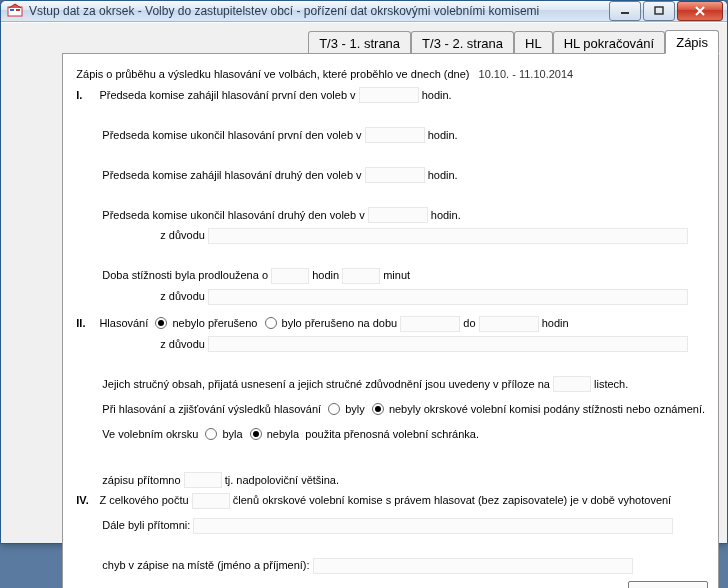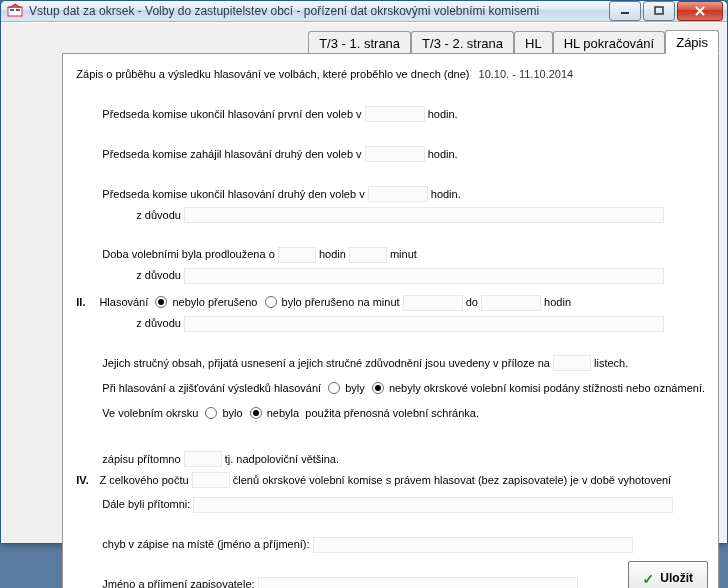--- a/index.html
+++ b/index.html
@@ -133,21 +133,21 @@
   }
   .radio.checked::after {
     content:"";
     position: absolute;
     left: 2px; top: 2px;
     width: 6px; height: 6px;
     background: #000;
     border-radius: 50%;
   }
   .indent { margin-left: 26px; display:block;margin-top:19px;}
-  .indent2 { margin-left: 60px; display:block;}
+  .indent2 { margin-left: 84px; display:block;}
   .save-btn {
     position: absolute;
     right: 10px;
     bottom: 8px;
     border: 1px solid #7a7a7a;
     background: linear-gradient(to bottom, #fdfdfd, #e5e5e5);
     padding: 4px 14px;
     font: inherit;
     font-size: 12px;
     font-weight: bold;
@@ -205,60 +205,66 @@
       <div class="tab active">Zápis</div>
     </div>
 
     <div class="tabpane">
 
       <div class="row">
         <span>Zápis o průběhu a výsledku hlasování ve volbách, které proběhlo ve dnech (dne)</span>
         <span class="date-text">10.10. - 11.10.2014</span>
       </div>
 
+      <div class="row">
+        <span class="num">I.</span>
+        <span>Předseda komise zahájil hlasování první den voleb v</span>
+        <input class="inp md" style="">
+        <span>hodin.</span>
+      </div>
       <div class="row indent">
         <span>Předseda komise ukončil hlasování první den voleb v</span>
         <input class="inp md" style="">
         <span>hodin.</span>
       </div>
       <div class="row indent">
         <span>Předseda komise zahájil hlasování druhý den voleb v</span>
         <input class="inp md" style="">
         <span>hodin.</span>
       </div>
       <div class="row indent">
         <span>Předseda komise ukončil hlasování druhý den voleb v</span>
         <input class="inp md" style="">
         <span>hodin.</span>
       </div>
       <div class="row indent2">
         <span>z důvodu</span>
         <input class="inp xl" style="">
       </div>
       <div class="row indent">
-        <span>Doba volebními byla prodloužena o</span>
+        <span>Doba stížnosti byla prodloužena o</span>
         <input class="inp sm" style="">
         <span>hodin</span>
         <input class="inp sm" style="">
         <span>minut</span>
       </div>
       <div class="row indent2">
         <span>z důvodu</span>
         <input class="inp xl" style="">
       </div>
 
       <div style="height:6px"></div>
 
       <div class="row">
         <span class="num">II.</span>
         <span>Hlasování</span>
         <span class="radio checked"></span>
         <span>nebylo přerušeno</span>
         <span class="radio"></span>
-        <span>bylo přerušeno na minut</span>
+        <span>bylo přerušeno na dobu</span>
         <input class="inp md" style="">
         <span>do</span>
         <input class="inp md" style="">
         <span>hodin</span>
       </div>
       <div class="row indent2">
         <span>z důvodu</span>
         <input class="inp xl" style="">
       </div>
       <div class="row indent">
@@ -270,21 +276,21 @@
         <span>Při hlasování a zjišťování výsledků hlasování</span>
         <span class="radio"></span>
         <span>byly</span>
         <span class="radio checked"></span>
         <span>nebyly</span>
         <span>okrskové volební komisi podány stížnosti nebo oznámení.</span>
       </div>
       <div class="row indent" style="margin-top:4px">
         <span>Ve volebním okrsku</span>
         <span class="radio"></span>
-        <span>bylo</span>
+        <span>byla</span>
         <span class="radio checked"></span>
         <span>nebyla</span>
         &nbsp;<span>použita přenosná volební schránka.</span>
       </div>
 
       <div style="height:6px"></div>
 
       <div class="row indent">
         <span>zápisu přítomno</span>
         <input class="inp sm" style="">

